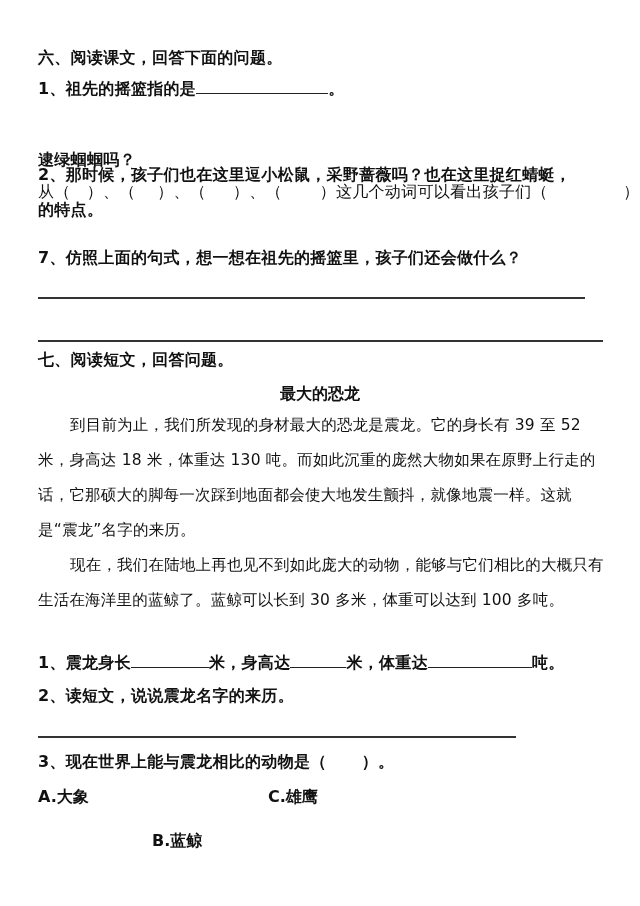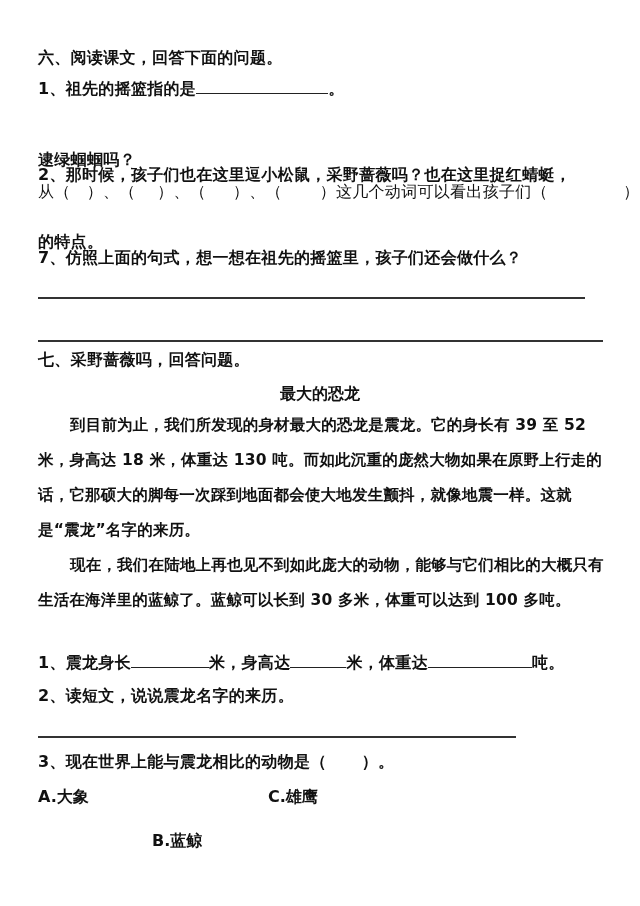--- a/index.html
+++ b/index.html
@@ -2,40 +2,40 @@
 <html><head>
 <meta charset="utf-8">
 <style>
   html, body { margin:0; padding:0; background:#ffffff; }
   body { width:640px; height:906px; position:relative; overflow:hidden;
          font-family:"DejaVu Sans","Liberation Sans",sans-serif; color:#111; }
   .line { position:absolute; left:38px; font-size:16px; font-weight:bold; white-space:pre; line-height:20px; letter-spacing:0.3px; }
   .blank { display:inline-block; border-bottom:1.5px solid #222; height:15px; vertical-align:baseline; }
   .rule { position:absolute; left:38px; height:0; border-top:2px solid #333; }
   .title { position:absolute; left:0; width:640px; text-align:center; font-size:16px; font-weight:bold; line-height:20px; }
-  .para { position:absolute; left:38px; width:566px; font-size:15.5px; font-weight:bold; line-height:35px; text-indent:32px; letter-spacing:0.2px; }
+  .para { position:absolute; left:38px; width:566px; font-size:15.5px; font-weight:normal; line-height:35px; text-indent:32px; letter-spacing:0.2px; }
   .opt { position:absolute; font-size:16px; font-weight:bold; line-height:20px; }
 </style>
 </head>
 <body>
 
 <div class="line" style="top:48px;">六、阅读课文，回答下面的问题。</div>
 
 <div class="line" style="top:78px;"><span>1、祖先的摇篮指的是</span><span class="blank" style="width:132px;"></span><span>。</span></div>
 
 <div class="line" style="top:132px;margin-top:33px;">2、那时候，孩子们也在这里逗小松鼠，采野蔷薇吗？也在这里捉红蜻蜓，</div>
 <div class="line" style="top:150px;text-align:right;">逮绿蝈蝈吗？</div>
 <div class="line" style="top:182px; font-weight:normal;text-align:right;">从（   ）、（    ）、（     ）、（       ）这几个动词可以看出孩子们（              ）</div>
-<div class="line" style="top:232px;">的特点。</div>
+<div class="line" style="top:200px;">的特点。</div>
 <div class="line" style="top:248px;">7、仿照上面的句式，想一想在祖先的摇篮里，孩子们还会做什么？</div>
 
 <div class="rule" style="top:297px; width:547px;"></div>
 <div class="rule" style="top:340px; width:565px;"></div>
 
-<div class="line" style="top:350px;">七、采野蔷薇吗，回答问题。</div>
+<div class="line" style="top:350px;">七、阅读短文，回答问题。</div>
 <div class="title" style="top:384px;">最大的恐龙</div>
 
 <div class="para" style="top:408px;">到目前为止，我们所发现的身材最大的恐龙是震龙。它的身长有 39 至 52 米，身高达 18 米，体重达 130 吨。而如此沉重的庞然大物如果在原野上行走的话，它那硕大的脚每一次踩到地面都会使大地发生颤抖，就像地震一样。这就是“震龙”名字的来历。</div>
 <div class="para" style="top:548px;">现在，我们在陆地上再也见不到如此庞大的动物，能够与它们相比的大概只有生活在海洋里的蓝鲸了。蓝鲸可以长到 30 多米，体重可以达到 100 多吨。</div>
 
 <div class="line" style="top:652px;"><span>1、震龙身长</span><span class="blank" style="width:78px;"></span><span>米，身高达</span><span class="blank" style="width:56px;"></span><span>米，体重达</span><span class="blank" style="width:104px;"></span><span>吨。</span></div>
 
 <div class="line" style="top:686px;">2、读短文，说说震龙名字的来历。</div>
 <div class="rule" style="top:736px; width:478px;"></div>
 

